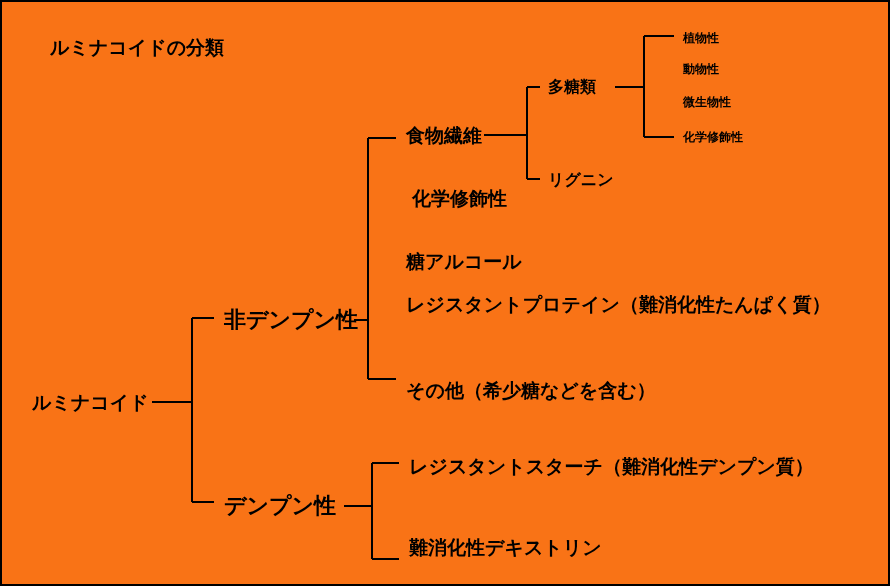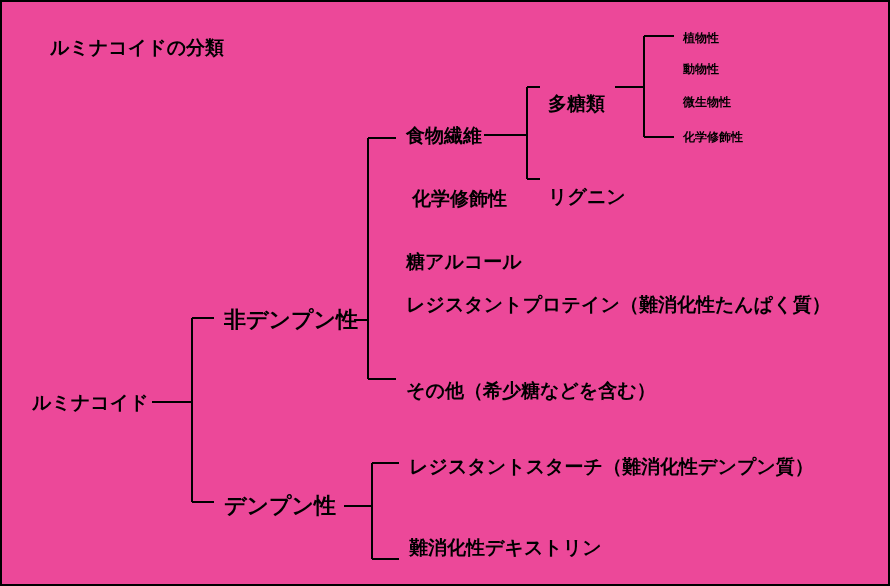--- a/index.html
+++ b/index.html
@@ -4,21 +4,21 @@
 <style>
   html, body {
     margin: 0;
     padding: 0;
     background: #ffffff;
   }
   #canvas {
     position: relative;
     width: 890px;
     height: 586px;
-    background: #ec4899;
+    background: #f97316;
     border: 2px solid #000000;
     box-sizing: border-box;
     overflow: hidden;
     font-family: "DejaVu Sans", "Liberation Sans", sans-serif;
   }
   #connectors {
     position: absolute;
     left: 0;
     top: 0;
     width: 890px;
@@ -37,21 +37,21 @@
     position: absolute;
     white-space: nowrap;
     color: #000000;
     font-weight: bold;
     line-height: 1;
     font-size: 19px;
     transform: translateY(-50%);
   }
   .lvl1 { font-size: 22px; }
   .lvl2 { font-size: 19px; }
-  .lvl3 { font-size: 19px; margin-top: 16px; }
+  .lvl3 { font-size: 16px; }
   .lvl4 { font-size: 12px; }
   .root { font-size: 19px; }
 </style>
 </head>
 <body>
 
 <div id="canvas">
 
   <div class="title" style="left:48px; top:45px;">ルミナコイドの分類</div>
 

